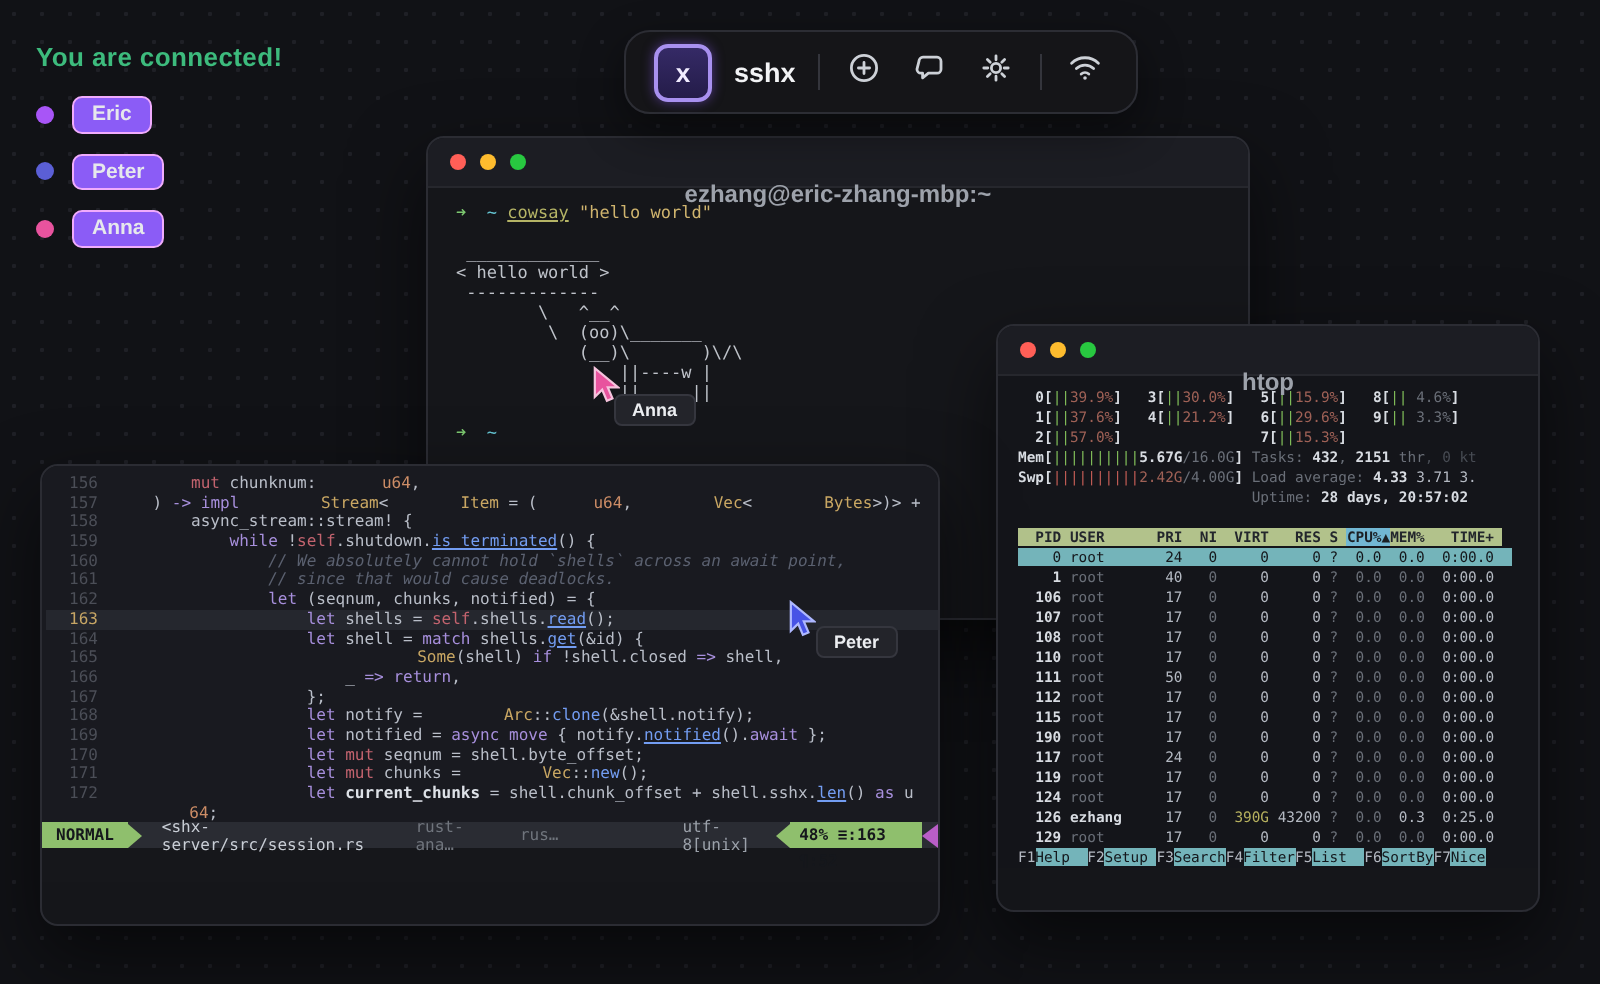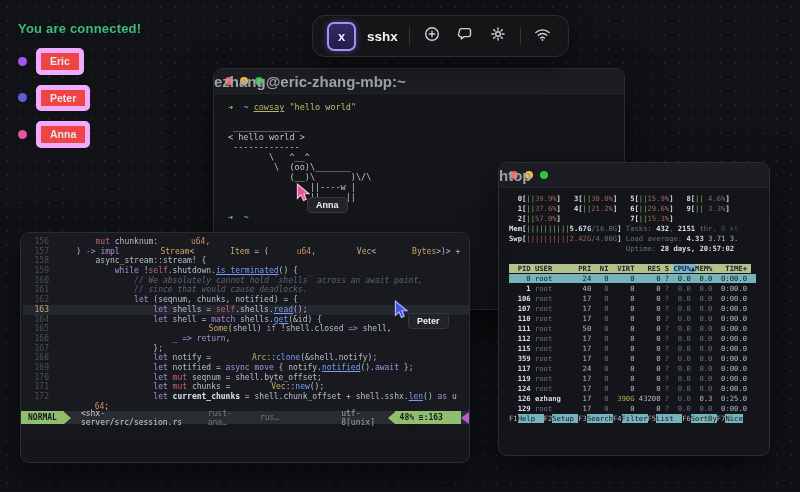--- a/index.html
+++ b/index.html
@@ -11,43 +11,43 @@
     font-family:"Liberation Sans", sans-serif;
     -webkit-font-smoothing:antialiased;
   }
   .mono{font-family:"DejaVu Sans Mono", monospace;}
 
   
   .connected{position:absolute;left:18px;top:21px;font-size:13px;font-weight:600;color:#3dbb7d;letter-spacing:.2px;}
   .users{position:absolute;left:18px;top:48px;display:flex;flex-direction:column;gap:10px;}
   .user-row{display:flex;align-items:center;gap:9px;}
   .user-dot{width:9px;height:9px;border-radius:50%;}
-  .user-pill{background:#ef4444;border:5px solid #f0abfc;border-radius:5px;color:#e6e8ec;font-size:10.5px;font-weight:600;padding:3px 9px;line-height:1;}
+  .user-pill{background:#8b5cf6;border:1px solid #f0abfc;border-radius:5px;color:#e6e8ec;font-size:10.5px;font-weight:600;padding:3px 9px;line-height:1;}
 
   
   .toolbar{position:absolute;left:312px;top:15px;height:40px;display:flex;align-items:center;gap:11px;
     background:#151518;border:1px solid #2c2d34;border-radius:13px;padding:0 14px;
     box-shadow:0 8px 22px rgba(0,0,0,.45);}
   .logo{width:25px;height:25px;border-radius:7px;background:linear-gradient(180deg,#352a66,#241c49);
     border:2px solid #a890ef;display:flex;align-items:center;justify-content:center;
     color:#f1ecff;font-weight:700;font-size:13px;line-height:1;box-shadow:0 0 6px rgba(139,92,246,.5);}
   .brand{color:#f2f3f5;font-weight:700;font-size:13.5px;}
   .tb-sep{width:1px;height:18px;background:#34353c;}
   .tb-btn{width:22px;height:22px;display:flex;align-items:center;justify-content:center;border-radius:6px;}
   .tb-btn svg{stroke:#cdd1d7;fill:none;stroke-width:1.4;stroke-linecap:round;stroke-linejoin:round;}
 
   
   .window{position:absolute;border:1px solid #2b2c33;border-radius:9px;background:#15161a;
     box-shadow:0 16px 38px rgba(0,0,0,.55);overflow:hidden;}
   .titlebar{position:relative;height:24px;background:#1c1d23;border-bottom:1px solid #26272d;}
   .lights{position:absolute;left:11px;top:8px;display:flex;gap:7px;}
   .light{width:8px;height:8px;border-radius:50%;}
   .l-red{background:#ff5f57;} .l-yel{background:#febc2e;} .l-grn{background:#28c840;}
-  .win-title{position:absolute;left:0;right:0;top:1px;height:24px;line-height:24px;text-align:left;
-    color:#9da2ab;font-size:15px;font-weight:700;}
+  .win-title{position:absolute;left:0;right:0;top:16px;height:24px;line-height:24px;text-align:center;
+    color:#9da2ab;font-size:12px;font-weight:700;}
 
   .tl{white-space:pre;}
   
   .term-content{padding:8px 0 0 14px;font-size:8.5px;}
   .term-content .tl{line-height:10px;height:10px;}
   
   .nvim-content{padding:4px 0 0 2px;font-size:8px;background:#191a20;}
   .nvim-content .tl{line-height:9.7px;height:9.7px;}
   .nvim-content .tl.cur{background:#25272e;}
   .nvim-content .tl.cur .ln{color:#c7a665;}
@@ -192,25 +192,26 @@
       <div class="tl"><span class="c-t">  </span><span class="c-b">2[</span><span class="c-grn">||</span><span class="c-pct">57.0%</span><span class="c-b">]</span><span class="c-t">                </span><span class="c-b">7[</span><span class="c-grn">||</span><span class="c-pct">15.3%</span><span class="c-b">]</span></div>
       <div class="tl"><span class="c-b">Mem[</span><span class="c-grn">||||||||||</span><span class="c-b">5.67G</span><span class="c-dim">/16.0G</span><span class="c-b">]</span><span class="c-t"> </span><span class="c-dim">Tasks: </span><span class="c-b">432</span><span class="c-dim">, </span><span class="c-b">2151</span><span class="c-dim"> thr</span><span class="c-dim2">, 0 kt</span></div>
       <div class="tl"><span class="c-b">Swp[</span><span class="c-red">||||||||||</span><span class="c-pct">2.42G</span><span class="c-dim">/4.00G</span><span class="c-b">]</span><span class="c-t"> </span><span class="c-dim">Load average: </span><span class="c-b">4.33</span><span class="c-t2"> 3.71 3.</span></div>
       <div class="tl"><span class="c-t">                           </span><span class="c-dim">Uptime: </span><span class="c-b">28 days, 20:57:02</span></div>
       <div class="tl"><span class="c-t"> </span></div>
       <div class="tl"><span class="c-hdr">  PID USER      PRI  NI  VIRT   RES S </span><span class="c-hsort">CPU%▲</span><span class="c-hdr">MEM%   TIME+ </span></div>
       <div class="tl"><span class="c-sel">    0 root       24   0     0     0 ?  0.0  0.0  0:00.0  </span></div>
       <div class="tl"><span class="c-b">    1</span><span class="c-dim"> root      </span><span class="c-t2"> 40</span><span class="c-dim">   0</span><span class="c-t2">     0     0</span><span class="c-dim"> ?</span><span class="c-dim">  0.0  0.0</span><span class="c-t2">  0:00.0</span></div>
       <div class="tl"><span class="c-b">  106</span><span class="c-dim"> root      </span><span class="c-t2"> 17</span><span class="c-dim">   0</span><span class="c-t2">     0     0</span><span class="c-dim"> ?</span><span class="c-dim">  0.0  0.0</span><span class="c-t2">  0:00.0</span></div>
       <div class="tl"><span class="c-b">  107</span><span class="c-dim"> root      </span><span class="c-t2"> 17</span><span class="c-dim">   0</span><span class="c-t2">     0     0</span><span class="c-dim"> ?</span><span class="c-dim">  0.0  0.0</span><span class="c-t2">  0:00.0</span></div>
+      <div class="tl"><span class="c-b">  108</span><span class="c-dim"> root      </span><span class="c-t2"> 17</span><span class="c-dim">   0</span><span class="c-t2">     0     0</span><span class="c-dim"> ?</span><span class="c-dim">  0.0  0.0</span><span class="c-t2">  0:00.0</span></div>
       <div class="tl"><span class="c-b">  110</span><span class="c-dim"> root      </span><span class="c-t2"> 17</span><span class="c-dim">   0</span><span class="c-t2">     0     0</span><span class="c-dim"> ?</span><span class="c-dim">  0.0  0.0</span><span class="c-t2">  0:00.0</span></div>
       <div class="tl"><span class="c-b">  111</span><span class="c-dim"> root      </span><span class="c-t2"> 50</span><span class="c-dim">   0</span><span class="c-t2">     0     0</span><span class="c-dim"> ?</span><span class="c-dim">  0.0  0.0</span><span class="c-t2">  0:00.0</span></div>
       <div class="tl"><span class="c-b">  112</span><span class="c-dim"> root      </span><span class="c-t2"> 17</span><span class="c-dim">   0</span><span class="c-t2">     0     0</span><span class="c-dim"> ?</span><span class="c-dim">  0.0  0.0</span><span class="c-t2">  0:00.0</span></div>
       <div class="tl"><span class="c-b">  115</span><span class="c-dim"> root      </span><span class="c-t2"> 17</span><span class="c-dim">   0</span><span class="c-t2">     0     0</span><span class="c-dim"> ?</span><span class="c-dim">  0.0  0.0</span><span class="c-t2">  0:00.0</span></div>
-      <div class="tl"><span class="c-b">  359</span><span class="c-dim"> root      </span><span class="c-t2"> 17</span><span class="c-dim">   0</span><span class="c-t2">     0     0</span><span class="c-dim"> ?</span><span class="c-dim">  0.0  0.0</span><span class="c-t2">  0:00.0</span></div>
+      <div class="tl"><span class="c-b">  190</span><span class="c-dim"> root      </span><span class="c-t2"> 17</span><span class="c-dim">   0</span><span class="c-t2">     0     0</span><span class="c-dim"> ?</span><span class="c-dim">  0.0  0.0</span><span class="c-t2">  0:00.0</span></div>
       <div class="tl"><span class="c-b">  117</span><span class="c-dim"> root      </span><span class="c-t2"> 24</span><span class="c-dim">   0</span><span class="c-t2">     0     0</span><span class="c-dim"> ?</span><span class="c-dim">  0.0  0.0</span><span class="c-t2">  0:00.0</span></div>
       <div class="tl"><span class="c-b">  119</span><span class="c-dim"> root      </span><span class="c-t2"> 17</span><span class="c-dim">   0</span><span class="c-t2">     0     0</span><span class="c-dim"> ?</span><span class="c-dim">  0.0  0.0</span><span class="c-t2">  0:00.0</span></div>
       <div class="tl"><span class="c-b">  124</span><span class="c-dim"> root      </span><span class="c-t2"> 17</span><span class="c-dim">   0</span><span class="c-t2">     0     0</span><span class="c-dim"> ?</span><span class="c-dim">  0.0  0.0</span><span class="c-t2">  0:00.0</span></div>
       <div class="tl"><span class="c-b">  126</span><span class="c-b"> ezhang    </span><span class="c-t2"> 17</span><span class="c-dim">   0</span><span class="c-yel">  390G</span><span class="c-t2"> 43200</span><span class="c-dim"> ?</span><span class="c-dim">  0.0</span><span class="c-t2">  0.3</span><span class="c-t2">  0:25.0</span></div>
       <div class="tl"><span class="c-b">  129</span><span class="c-dim"> root      </span><span class="c-t2"> 17</span><span class="c-dim">   0</span><span class="c-t2">     0     0</span><span class="c-dim"> ?</span><span class="c-dim">  0.0  0.0</span><span class="c-t2">  0:00.0</span></div>
       <div class="tl"><span class="c-t2">F1</span><span class="c-fk">Help  </span><span class="c-t2">F2</span><span class="c-fk">Setup </span><span class="c-t2">F3</span><span class="c-fk">Search</span><span class="c-t2">F4</span><span class="c-fk">Filter</span><span class="c-t2">F5</span><span class="c-fk">List  </span><span class="c-t2">F6</span><span class="c-fk">SortBy</span><span class="c-t2">F7</span><span class="c-fk">Nice</span></div>
     </div>
 </section>
 
 <section class="window z3" style="left:20px;top:232px;width:448px;height:229px;">

